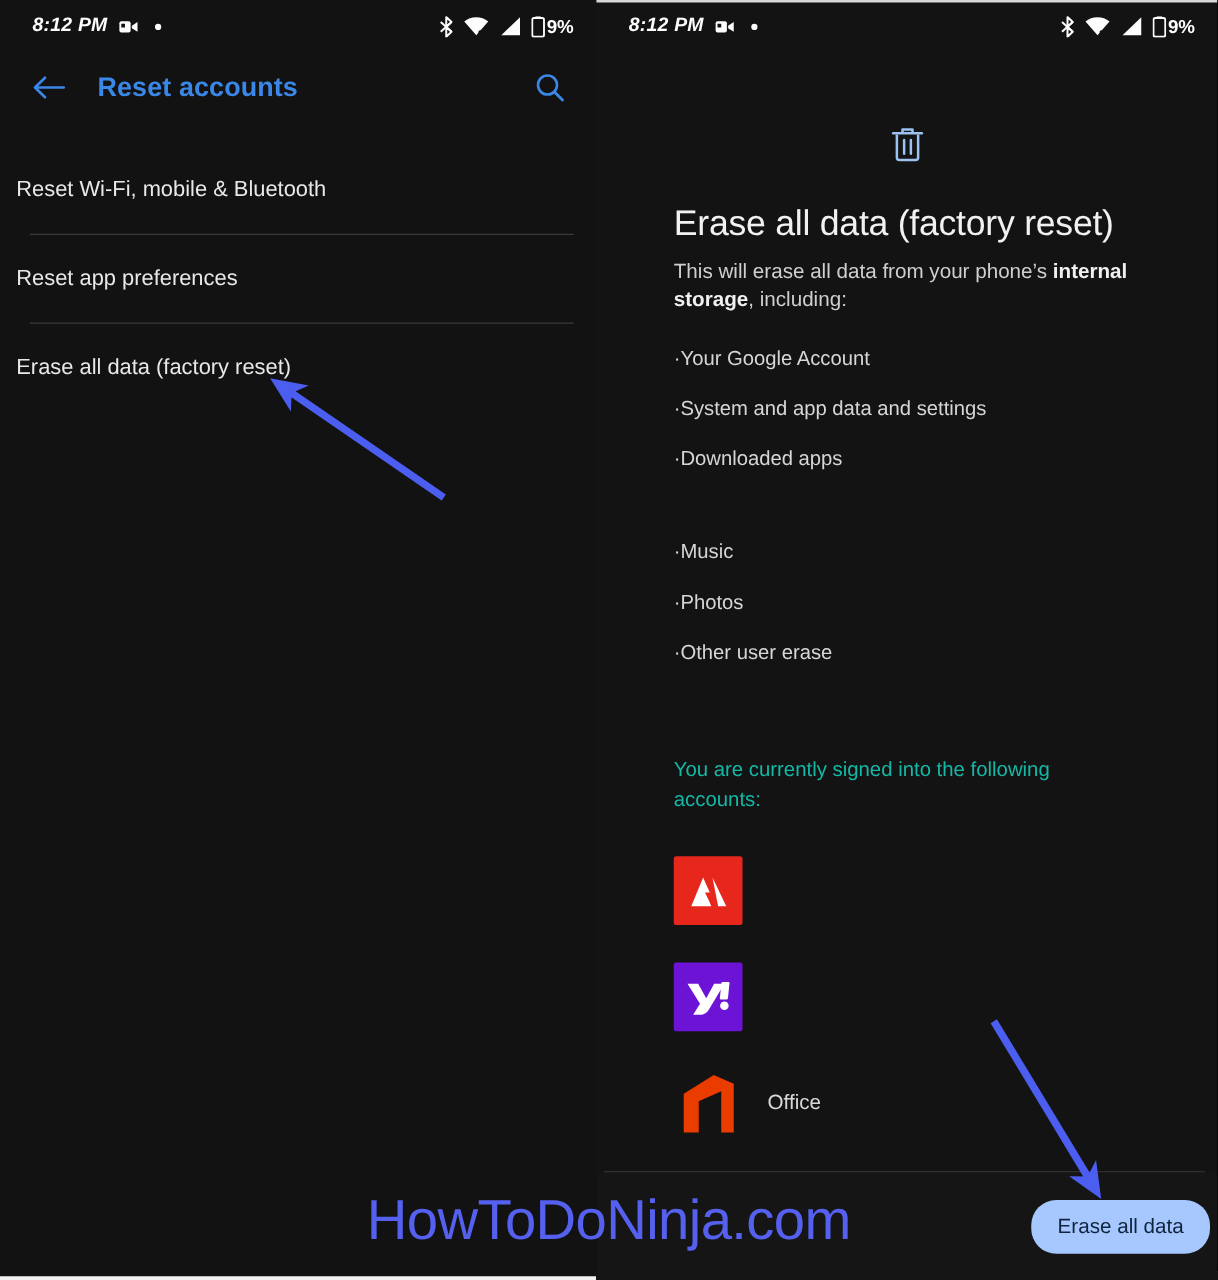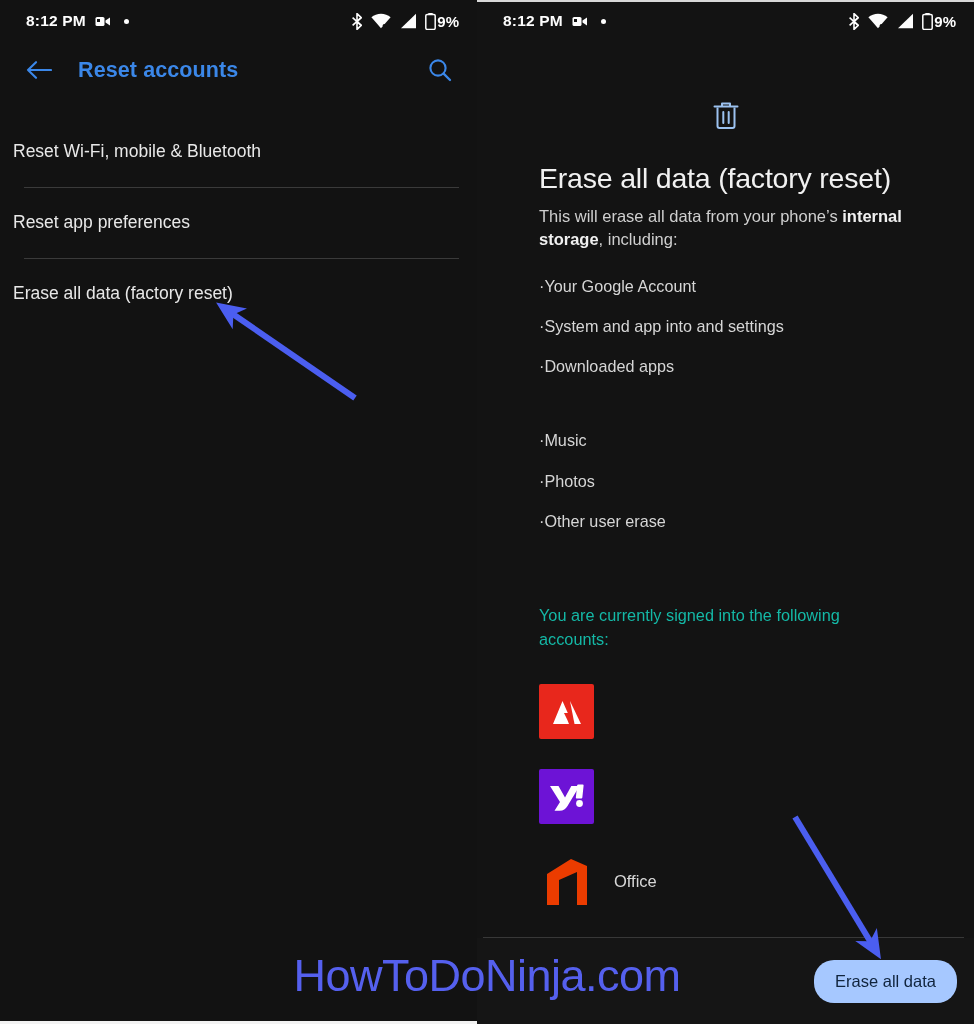--- a/index.html
+++ b/index.html
@@ -43,20 +43,21 @@
     display: flex;
     align-items: center;
     justify-content: space-between;
     padding: 0 18px 0 26px;
     color: #ffffff;
   }
   .sb-left, .sb-right { display: flex; align-items: center; }
   .sb-time {
     font-size: 15.5px; font-weight: bold; letter-spacing: .2px;
     color: #fdfdfd;
+    font-style: italic;
   }
   .sb-ico { display: inline-flex; align-items: center; margin-left: 9px; }
   .sb-dot {
     width: 5px; height: 5px; border-radius: 50%;
     background: #fdfdfd; margin-left: 13px;
   }
   .sb-right .sb-ico { margin-left: 8px; }
   .sb-pct { font-size: 15px; font-weight: bold; margin-left: 1px; }
 
   
@@ -163,21 +164,21 @@
     left: 6px; right: 10px; top: 937px;
     height: 1px; background: #383838;
   }
   .rp-bottombar {
     position: absolute;
     left: 0; right: 0; top: 938px; bottom: 0;
     background: #151515;
   }
   .erase-btn {
     position: absolute;
-    right: 17px; top: 22px;
+    right: 6px; top: 22px;
     background: #a6c8ff;
     color: #10243d;
     font-size: 16.5px;
     border: none;
     border-radius: 20px;
     padding: 12px 21px;
     cursor: pointer;
     font-family: "Liberation Sans", sans-serif;
   }
 
@@ -332,21 +333,21 @@
       </div>
 
       <div class="rp-title">Erase all data (factory reset)</div>
 
       <div class="rp-desc">
         <span>This will erase all data from your phone’s </span><b>internal storage</b><span>, including:</span>
       </div>
 
       <div class="bullets group1">
         <div class="bullet">·Your Google Account</div>
-        <div class="bullet">·System and app into and settings</div>
+        <div class="bullet">·System and app data and settings</div>
         <div class="bullet">·Downloaded apps</div>
       </div>
 
       <div class="bullets group2">
         <div class="bullet">·Music</div>
         <div class="bullet">·Photos</div>
         <div class="bullet">·Other user erase</div>
       </div>
 
       <div class="rp-accounts-note">You are currently signed into the following accounts:</div>

